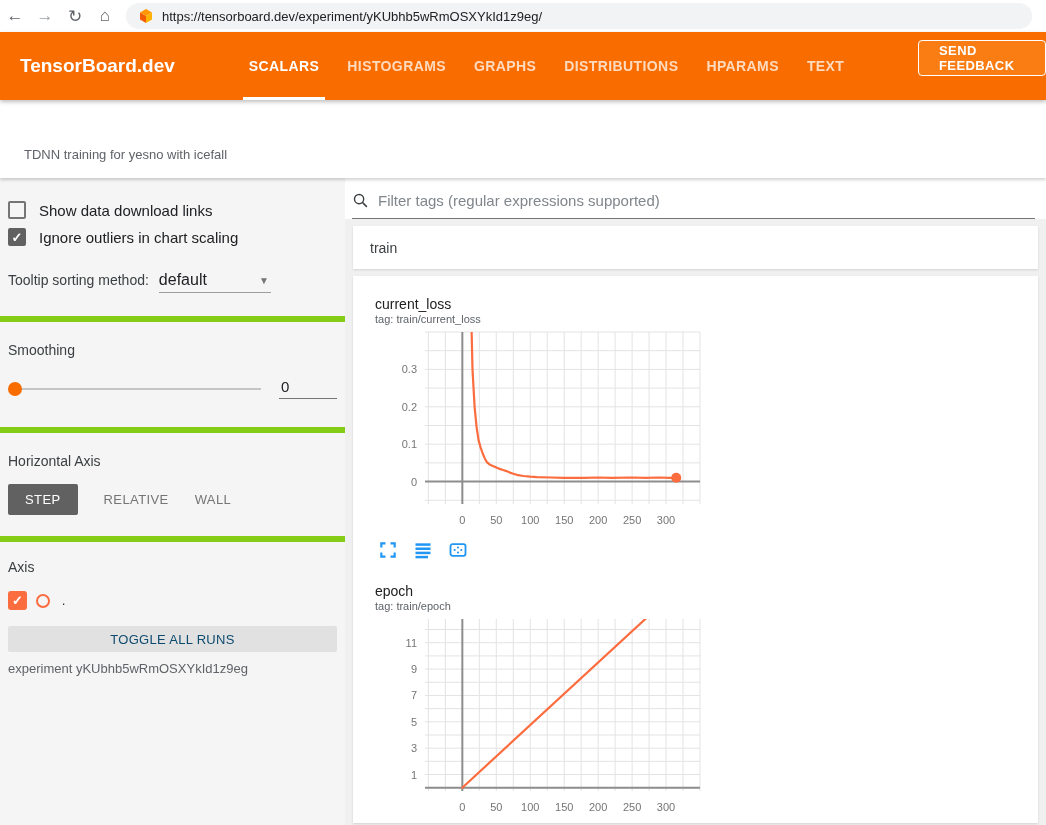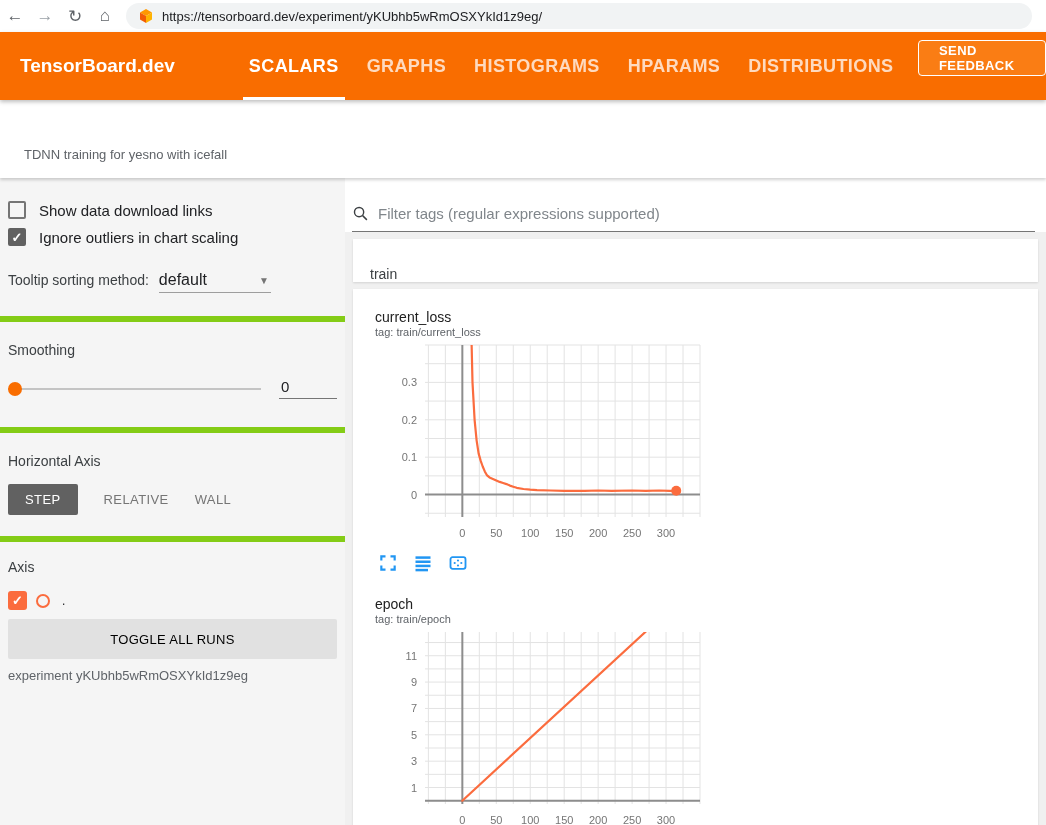--- a/index.html
+++ b/index.html
@@ -14,21 +14,21 @@
   .nav-ico.fwd { color:#9aa0a6; }
   .omnibox { margin-left:6px; width:906px; height:26px; background:#f1f3f4; border-radius:13px;
     display:flex; align-items:center; padding:0 12px; gap:8px; }
   .omnibox .url { font-size:13px; color:#202124; white-space:nowrap; }
 
   
   .appbar { position:absolute; top:32px; left:0; width:100%; height:68px; background:#f96d00;
     display:flex; align-items:center; box-shadow:0 2px 4px rgba(0,0,0,.25); z-index:5; }
   .brand { color:#fff; font-size:19px; font-weight:bold; margin-left:20px; }
   .tabs { display:flex; margin-left:60px; height:100%; align-items:center; }
-  .tab { position:relative; color:rgba(255,255,255,.75); font-size:18px; font-weight:bold;
+  .tab { position:relative; color:rgba(255,255,255,.75); font-size:14px; font-weight:bold;
     letter-spacing:.4px; padding:0 14px; height:100%; display:flex; align-items:center; cursor:pointer; }
   .tab.active { color:#fff; }
   .tab.active::after { content:""; position:absolute; left:8px; right:8px; bottom:0; height:3px; background:#fff; }
   .feedback-btn { position:absolute; left:918px; top:8px; height:36px; padding:0 20px;
     border:1px solid #fff; border-radius:4px; background:#fa7d14; color:#fff; font-size:13px;
     font-weight:bold; letter-spacing:.4px; display:flex; align-items:center; cursor:pointer; }
 
   
   .title-band { position:absolute; top:100px; left:0; width:100%; height:78px; background:#fff;
     box-shadow:0 2px 3px rgba(0,0,0,.18); z-index:3; }
@@ -56,32 +56,32 @@
   .axis-btns { display:flex; align-items:center; gap:26px; margin-top:15px; }
   .axis-btn { font-size:13px; letter-spacing:.4px; color:#757575; cursor:pointer; padding:8px 0; }
   .axis-btn.active { background:#616161; color:#fff; border-radius:2px; padding:8px 17px; }
   .runs-filter { border-bottom:1px solid #616161; color:#757575; font-size:15px;
     margin-top:14px; padding:3px 0 6px; }
   .run-row { display:flex; align-items:center; gap:9px; margin-top:16px; }
   .run-cb { width:19px; height:19px; border-radius:3px; background:#fb6c3e; color:#fff; font-size:13px;
     font-weight:bold; display:flex; align-items:center; justify-content:center; cursor:pointer; }
   .run-dot { width:14px; height:14px; border:2px solid #fb6c3e; border-radius:50%; }
   .run-name { font-size:12px; color:#202124; margin-left:3px; }
-  .toggle-btn { margin-top:9px; width:100%; height:40px; background:#e1e1e1; border-radius:2px;
-    color:#000000; font-size:13px; letter-spacing:.3px; display:flex; align-items:center;
+  .toggle-btn { margin-top:16px; width:100%; height:26px; background:#e1e1e1; border-radius:2px;
+    color:#0c4a6e; font-size:13px; letter-spacing:.3px; display:flex; align-items:center;
     justify-content:center; cursor:pointer; }
   .exp-id { margin-top:9px; font-size:13px; color:#5f6368; }
 
   
   .main { position:absolute; top:178px; left:345px; right:0; bottom:0; background:#f0f0f0; }
-  .filter-bar { background:#fff; padding:14px 11px 0 7px; }
+  .filter-bar { background:#fff; padding:1px 11px 0 7px; }
   .filter-inner { display:flex; align-items:center; gap:9px; padding:13px 0 9px;
     border-bottom:1px solid #757575; }
   .filter-ph { font-size:15px; color:#80868b; }
-  .card-header { margin:7px 8px 0 8px; background:#fff; height:43px; display:flex; align-items:flex-end;
+  .card-header { margin:7px 8px 0 8px; background:#fff; height:43px; display:flex; align-items:center;
     padding-left:17px; font-size:14px; color:#3c4043; cursor:pointer; box-shadow:0 1px 2px rgba(0,0,0,.12); }
   .card-body { margin:7px 8px 0 8px; background:#fff; padding:12px 0 0 12px; height:547px;
     overflow:hidden; box-shadow:0 1px 2px rgba(0,0,0,.12); }
   .charts-grid { display:flex; flex-wrap:wrap; column-gap:14px; }
   .chart { width:345px; }
   .chart-title { font-size:14px; color:#212121; margin:8px 0 1px 10px; }
   .chart-tag { font-size:11px; color:#5f6368; margin-left:10px; }
   .chart svg.plot { display:block; margin-top:4px; }
   .chart-icons { display:flex; gap:15px; margin:7px 0 15px 13px; }
   .cicon { width:20px; height:20px; cursor:pointer; }
@@ -105,24 +105,24 @@
         </svg>
       </span>
       <span class="url">https://tensorboard.dev/experiment/yKUbhb5wRmOSXYkId1z9eg/</span>
     </div>
   </div>
 
   <div class="appbar">
     <span class="brand">TensorBoard.dev</span>
     <div class="tabs">
       <span class="tab active">SCALARS</span>
+      <span class="tab">HISTOGRAMS</span>
       <span class="tab">GRAPHS</span>
-      <span class="tab">HISTOGRAMS</span>
+      <span class="tab">DISTRIBUTIONS</span>
       <span class="tab">HPARAMS</span>
-      <span class="tab">DISTRIBUTIONS</span>
       <span class="tab">TEXT</span>
     </div>
     <span class="feedback-btn">SEND FEEDBACK</span>
   </div>
 
   <div class="title-band">
     <span class="exp-title">TDNN training for yesno with icefall</span>
   </div>
 
   <div class="sidebar">

